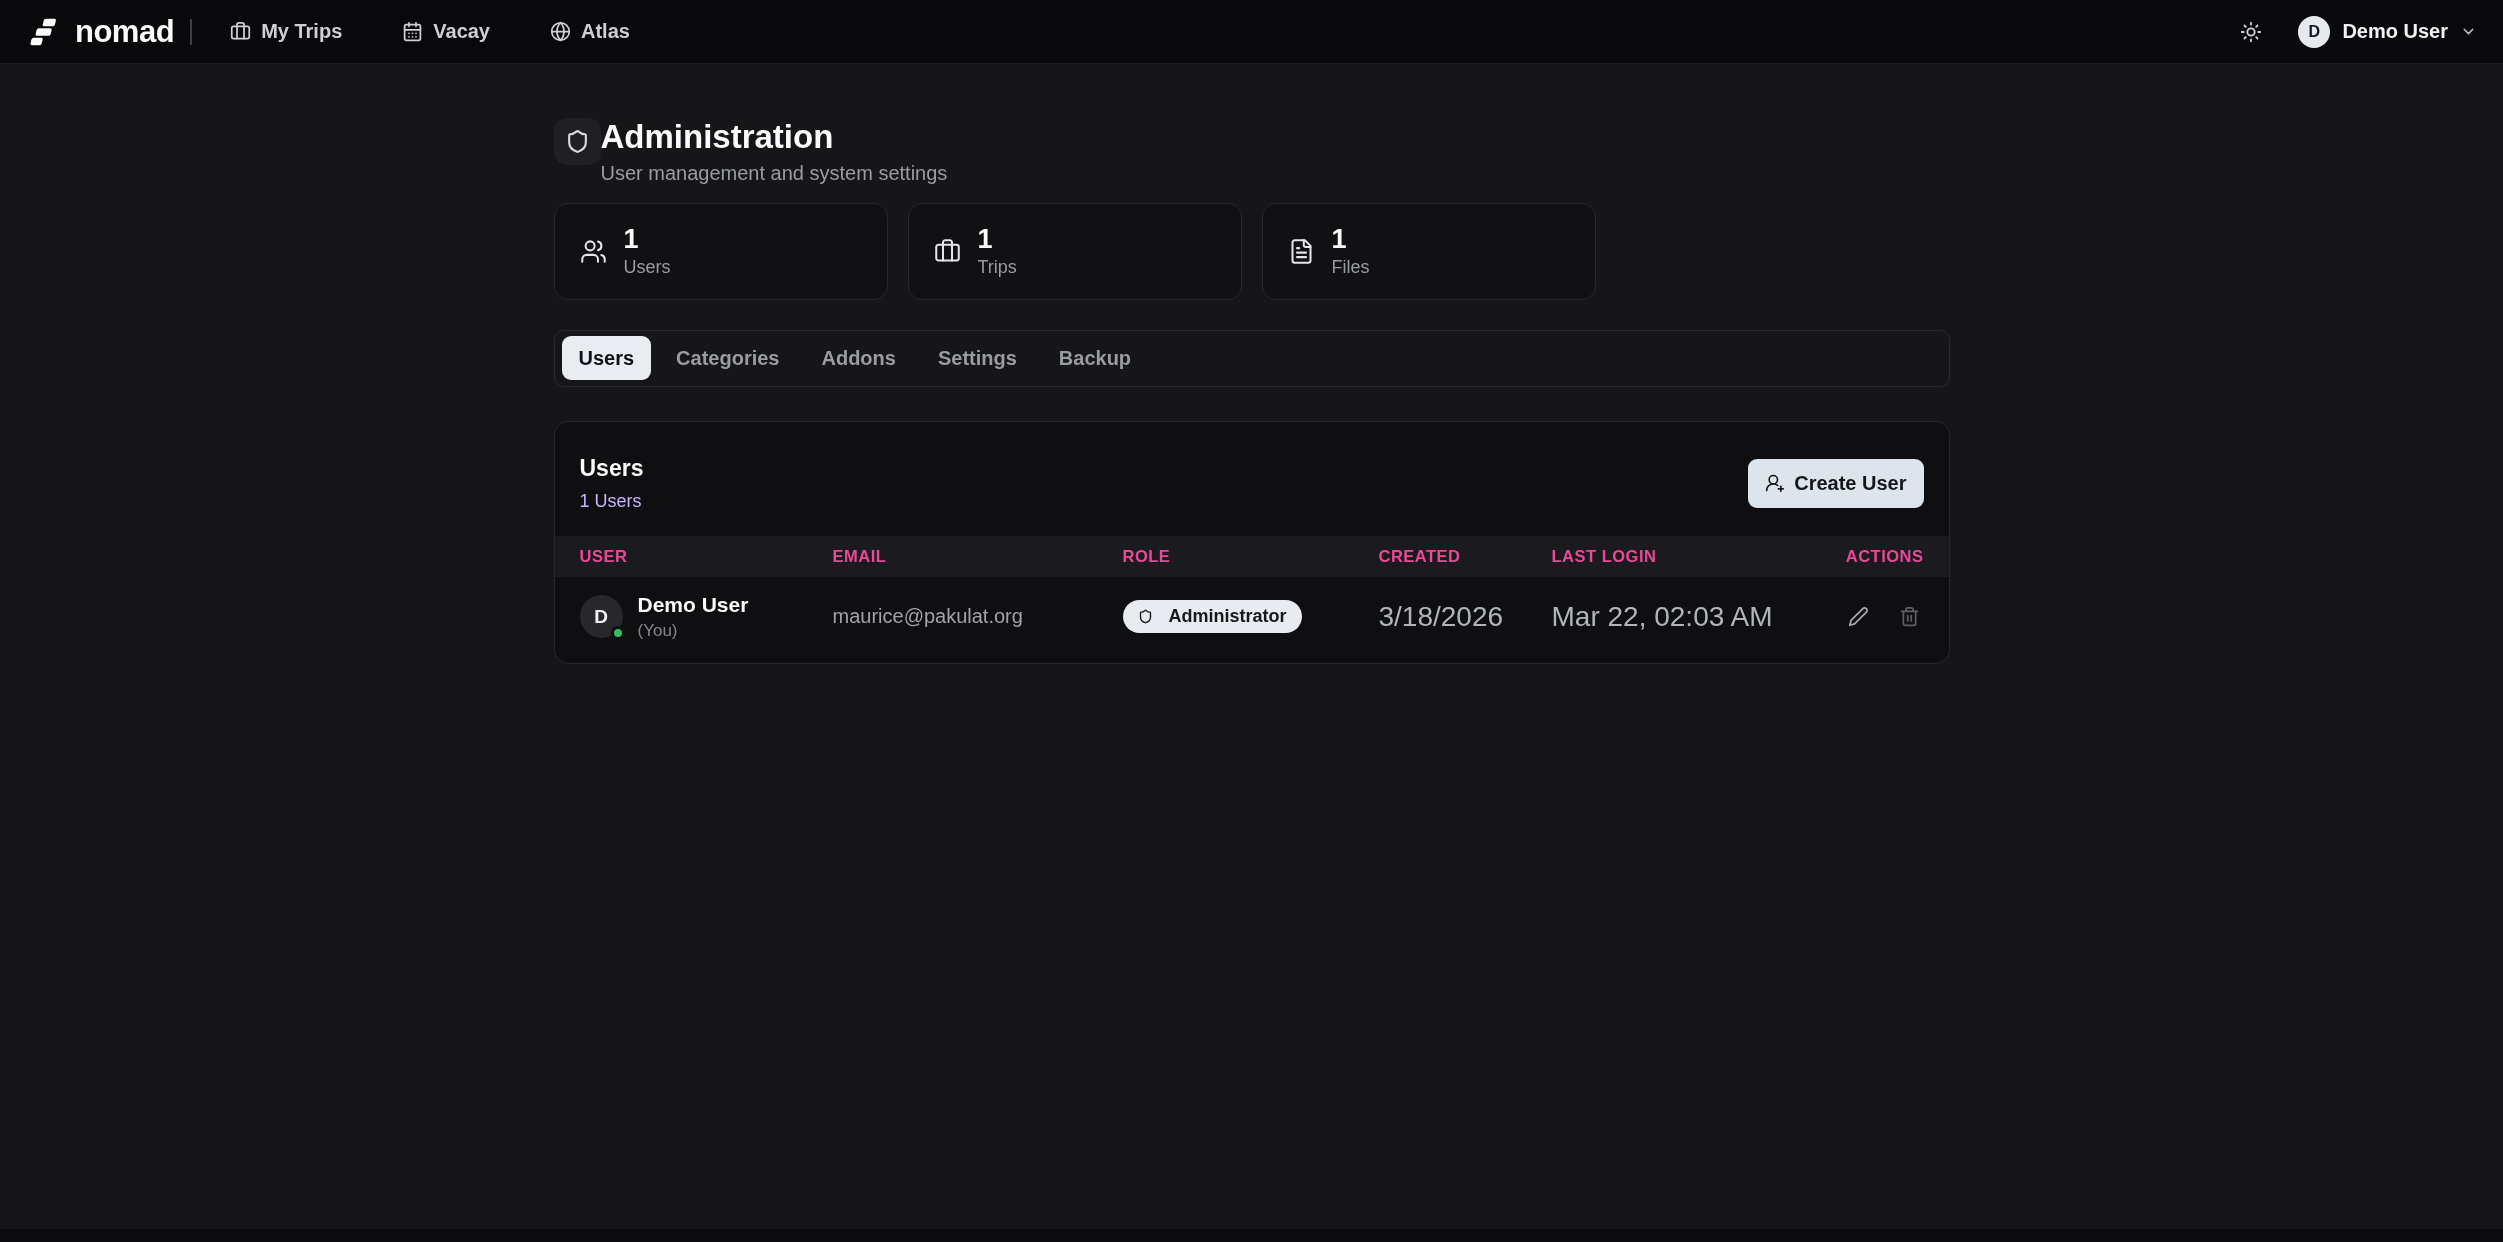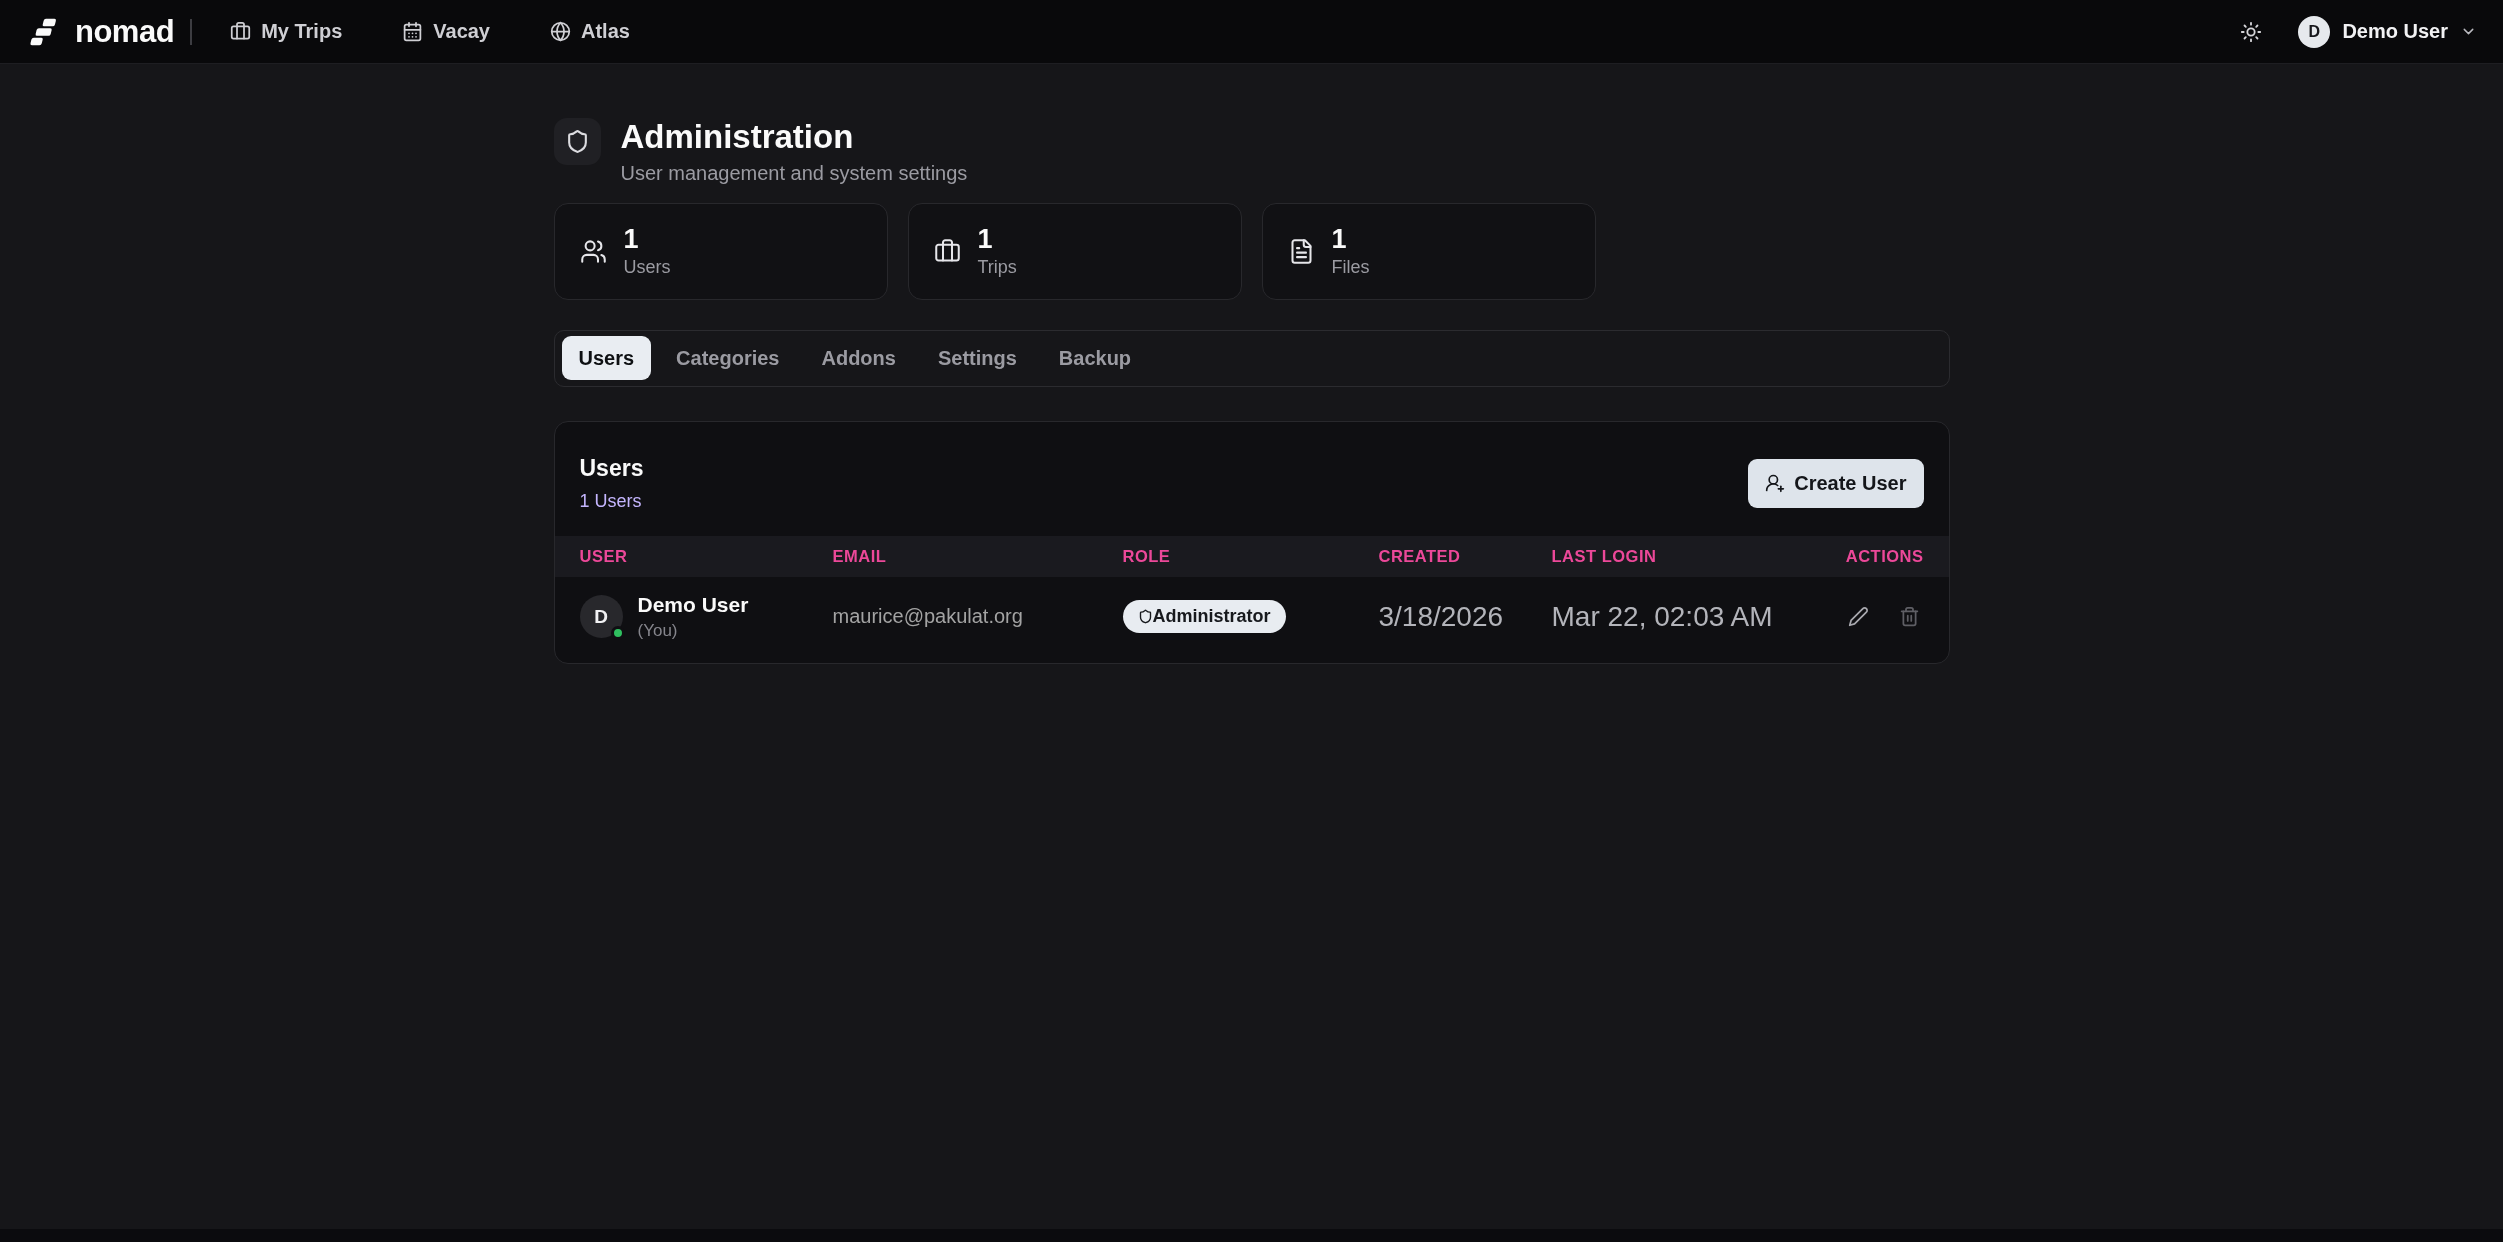--- a/index.html
+++ b/index.html
@@ -30,21 +30,21 @@
   .icon-btn { background:none; border:none; color:#d6d6da; cursor:pointer; padding:4px; }
   .user-menu { display:flex; align-items:center; gap:12px; cursor:pointer; }
   .avatar { border-radius:50%; display:flex; align-items:center; justify-content:center; font-weight:700; }
   .avatar-light { width:32px; height:32px; background:#e6e9ed; color:#17181c; font-size:16px; }
   .user-name { font-size:20px; font-weight:600; color:#f2f2f4; }
   .chev { color:#b9b9bf; }
 
   
   .content { width:1396px; margin:0 auto; padding-top:54px; flex:1 1 auto; }
 
-  .page-header { display:flex; gap:20px; align-items:flex-start; }
+  .page-header { display:flex; align-items:flex-start; }
   .page-header-icon {
     width:47px; height:47px; border-radius:13px; background:#202024;
     display:flex; align-items:center; justify-content:center; color:#dcdce0; flex:0 0 auto;
   }
   .page-title { font-size:33px; font-weight:800; color:#fafafa; line-height:1.15; }
   .page-subtitle { font-size:20px; color:#9b9ba2; margin-top:6px; }
 
   .stats { display:grid; grid-template-columns:repeat(4,1fr); gap:20px; margin-top:18px; }
   .stat-card {
     height:97px; background:#111114; border:1px solid #28282c; border-radius:14px;
@@ -86,21 +86,21 @@
   .avatar-wrap { position:relative; flex:0 0 auto; }
   .avatar-dark { width:43px; height:43px; background:#28282c; color:#f2f2f4; font-size:19px; font-weight:600; }
   .status-dot {
     position:absolute; right:-2px; bottom:-2px; width:14px; height:14px; border-radius:50%;
     border:3px solid #0f0f12;
   }
   .row-name { font-size:21px; font-weight:700; color:#fafafa; }
   .row-you { font-size:17px; color:#85858c; margin-top:4px; }
   .cell-email { font-size:20px; color:#a3a3a3; }
   .badge {
-    display:inline-flex; align-items:center; gap:0; height:33px; padding:0 15px;
+    display:inline-flex; align-items:center; gap:16px; height:33px; padding:0 15px;
     border-radius:999px; background:#e8ecf1; color:#17191d; font-size:18px; font-weight:600;
   }
   .cell-date { font-size:28px; color:#b3b4ba; }
   .cell-actions { display:flex; justify-content:flex-end; align-items:center; gap:26px; padding-right:2px; }
   .act-btn { background:none; border:none; cursor:pointer; padding:2px; }
   .act-edit { color:#a7a7ad; }
   .act-delete { color:#5f5f65; }
 
   .bottom-strip { height:13px; background:#0b0b0e; flex:0 0 auto; }
 </style>

